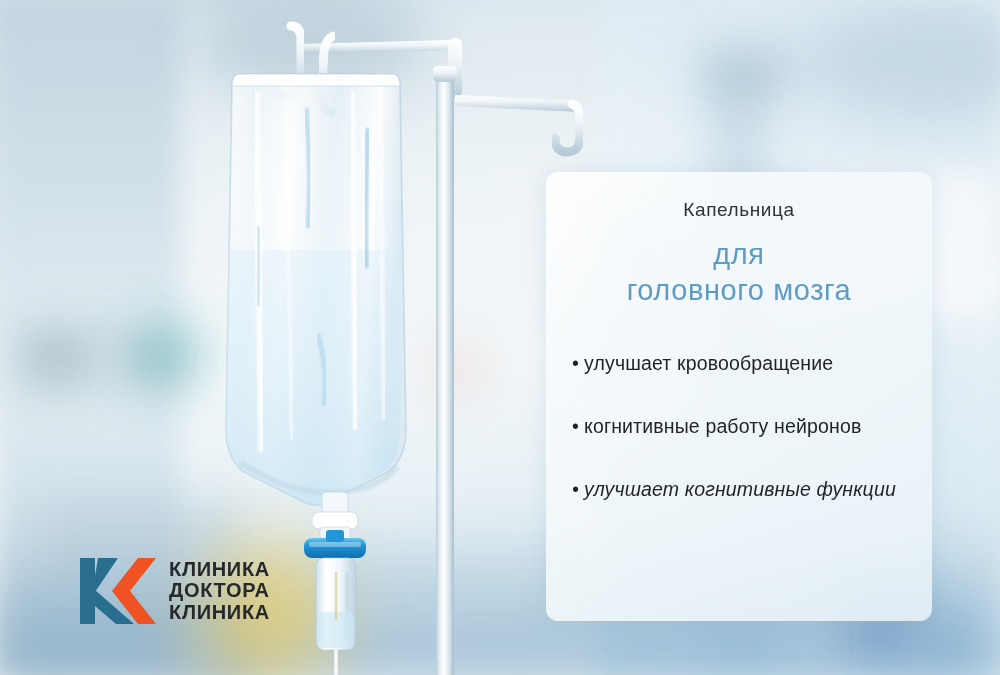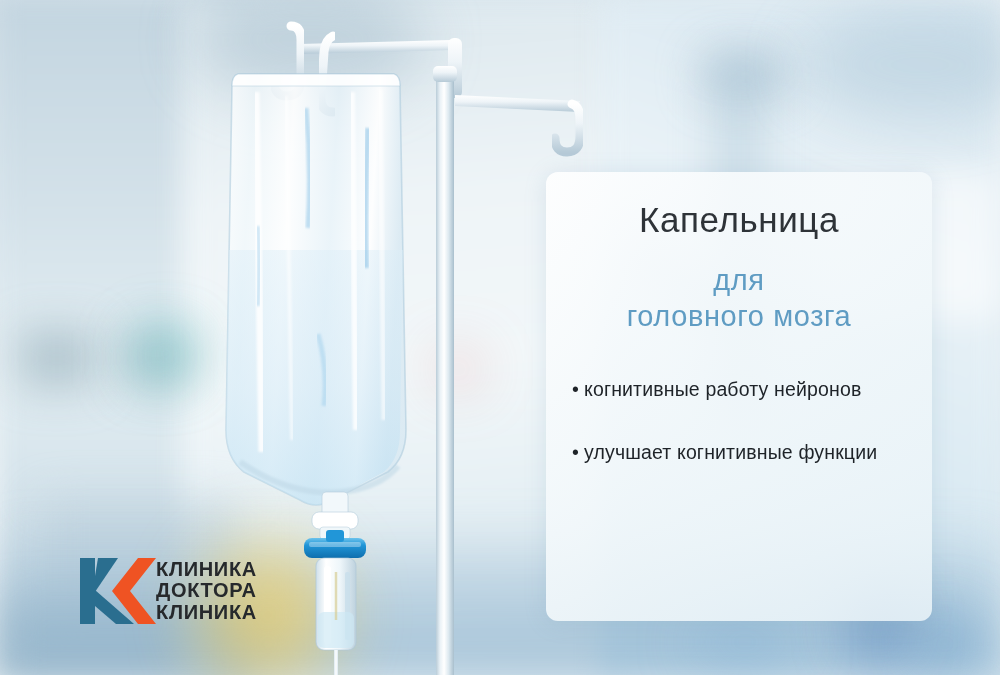--- a/index.html
+++ b/index.html
@@ -72,56 +72,57 @@
     background:linear-gradient(135deg, rgba(255,255,255,.88) 0%, rgba(246,250,252,.92) 30%, rgba(240,247,250,.90) 60%, rgba(233,243,248,.88) 100%);
     box-shadow:0 2px 22px rgba(110,150,175,.18);
     padding:26px 18px 18px 18px;
     display:flex;
     flex-direction:column;
   }
 
   #card-heading { text-align:center; line-height:1.25; }
   .head-line-1 {
     display:block;
-    font-size:35px;
+    font-size:19px;
     color:#2e3338;
     letter-spacing:.6px;
     font-weight:400;
   }
   .head-line-2, .head-line-3 {
     display:block;
     font-size:29px;
     color:#5f9cc3;
     letter-spacing:.6px;
     font-weight:400;
   }
-  .head-line-2 { margin-top:20px; }
+  .head-line-2 { margin-top:14px; }
   .head-line-3 { }
 
   #benefit-list {
     list-style:none;
     margin-top:42px;
     padding:0 4px 0 8px;
   }
   #benefit-list li {
     font-size:19.5px;
     line-height:1.38;
     color:#1e2328;
     margin-bottom:36px;
     letter-spacing:.15px;
   }
-  #benefit-list li:last-child { margin-bottom:16px; }
+  #benefit-list li:last-child { margin-bottom:16px;font-style:italic; }
   .bullet-dot { display:inline-block; margin-right:5px; }
 
   
   #logo {
     position:absolute;
     left:78px; top:556px;
     display:flex;
     align-items:center;
+    gap:13px;
   }
   #logo-mark { flex:0 0 auto; }
   #logo-text {
     display:flex;
     flex-direction:column;
     line-height:1.08;
   }
   #logo-text span {
     font-size:20px;
     font-weight:bold;
@@ -267,20 +268,23 @@
   <div id="info-card">
 
     <div id="card-heading">
       <span class="head-line-1">Капельница</span>
       <span class="head-line-2">для</span>
       <span class="head-line-3">головного мозга</span>
     </div>
 
     <ul id="benefit-list">
       <li>
+        <span class="bullet-dot">•</span><span>улучшает кровообращение</span>
+      </li>
+      <li>
         <span class="bullet-dot">•</span><span>когнитивные работу нейронов</span>
       </li>
       <li>
         <span class="bullet-dot">•</span><span>улучшает когнитивные функции</span>
       </li>
     </ul>
   </div>
 
   <div id="logo">
     <svg id="logo-mark" width="78" height="70" viewBox="0 0 78 70">

